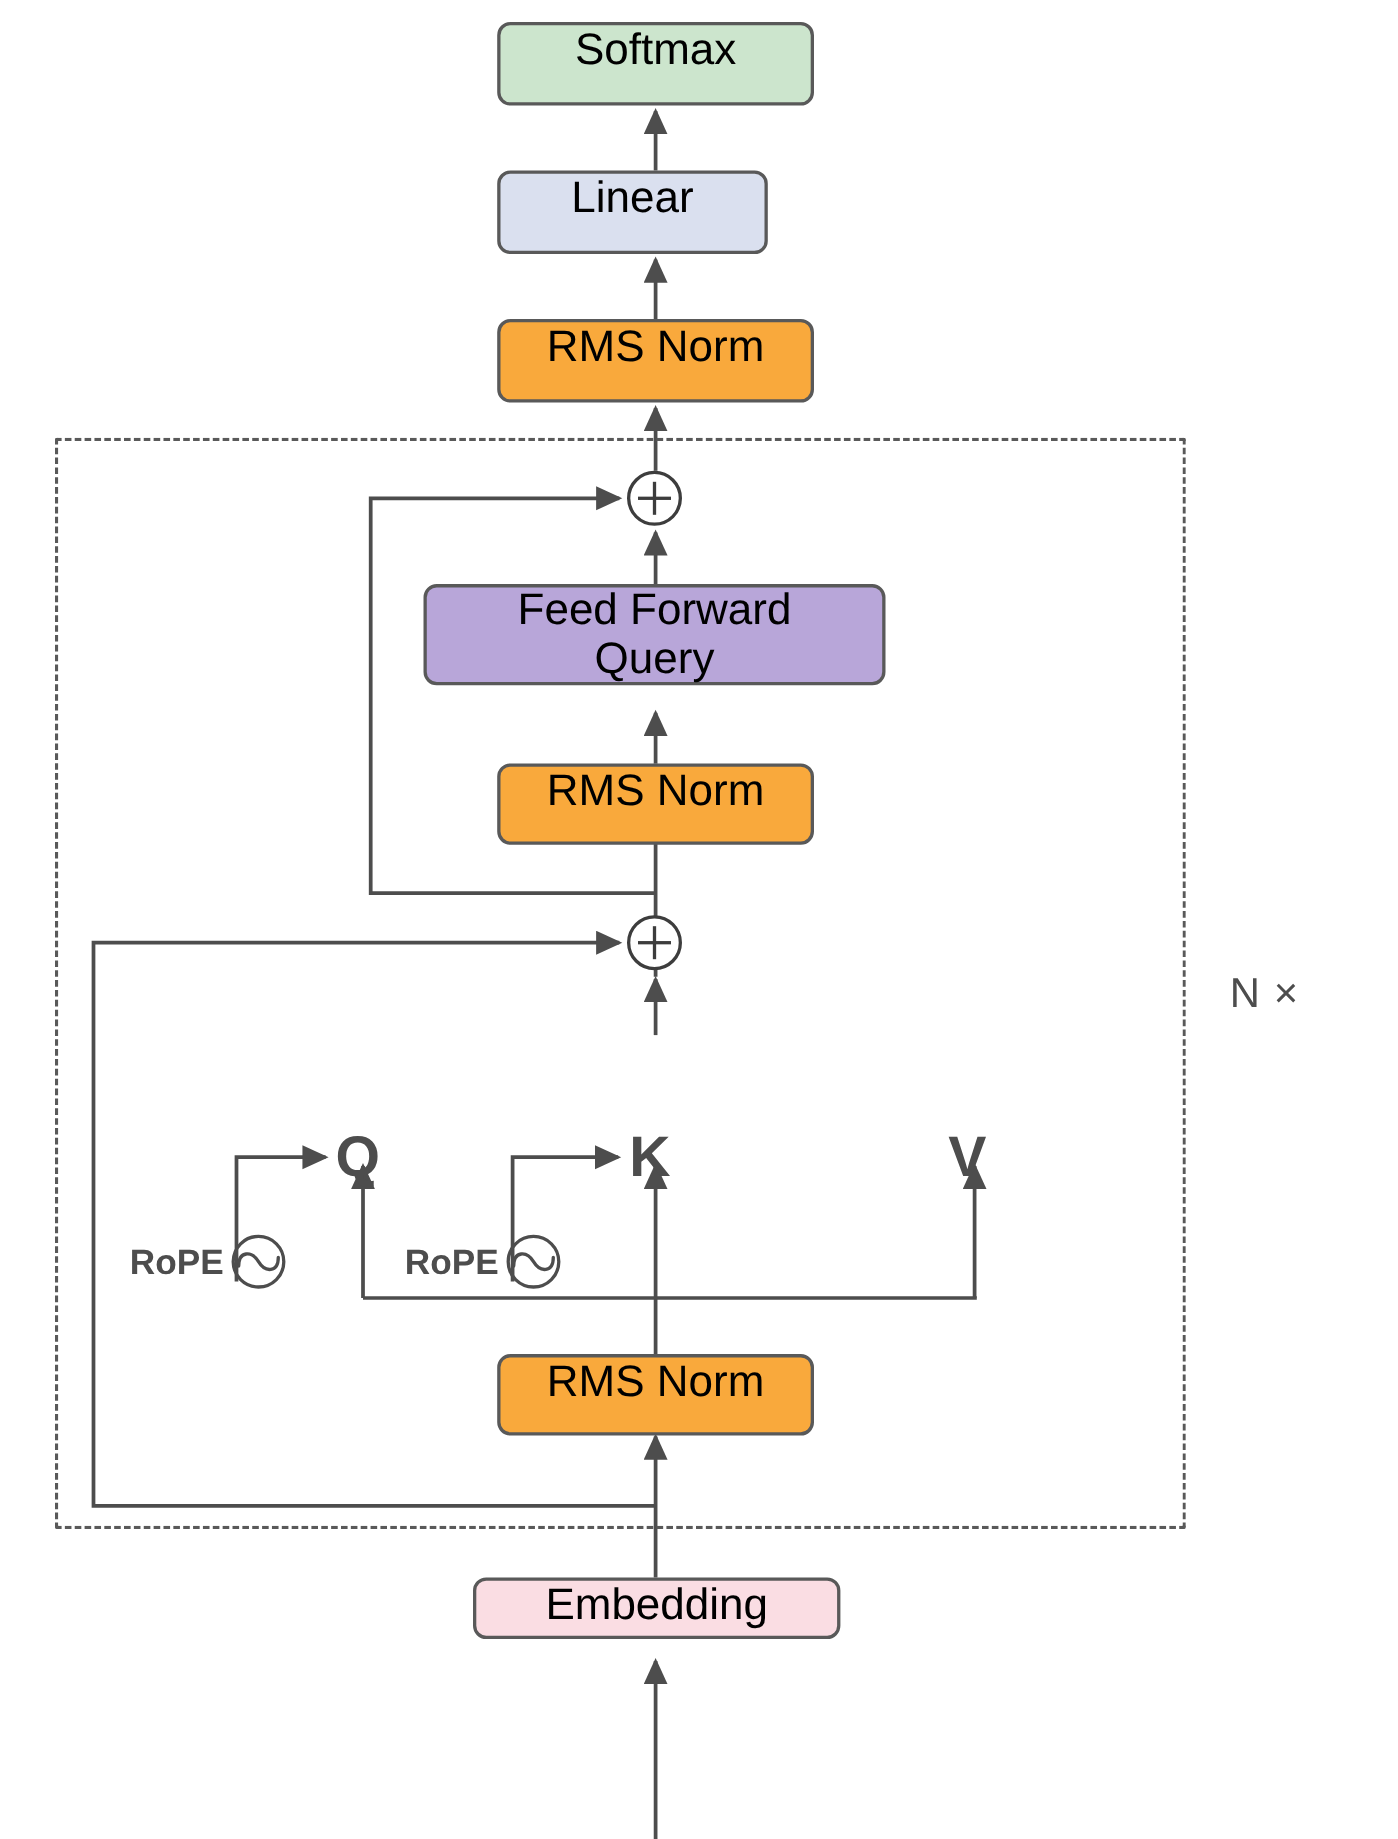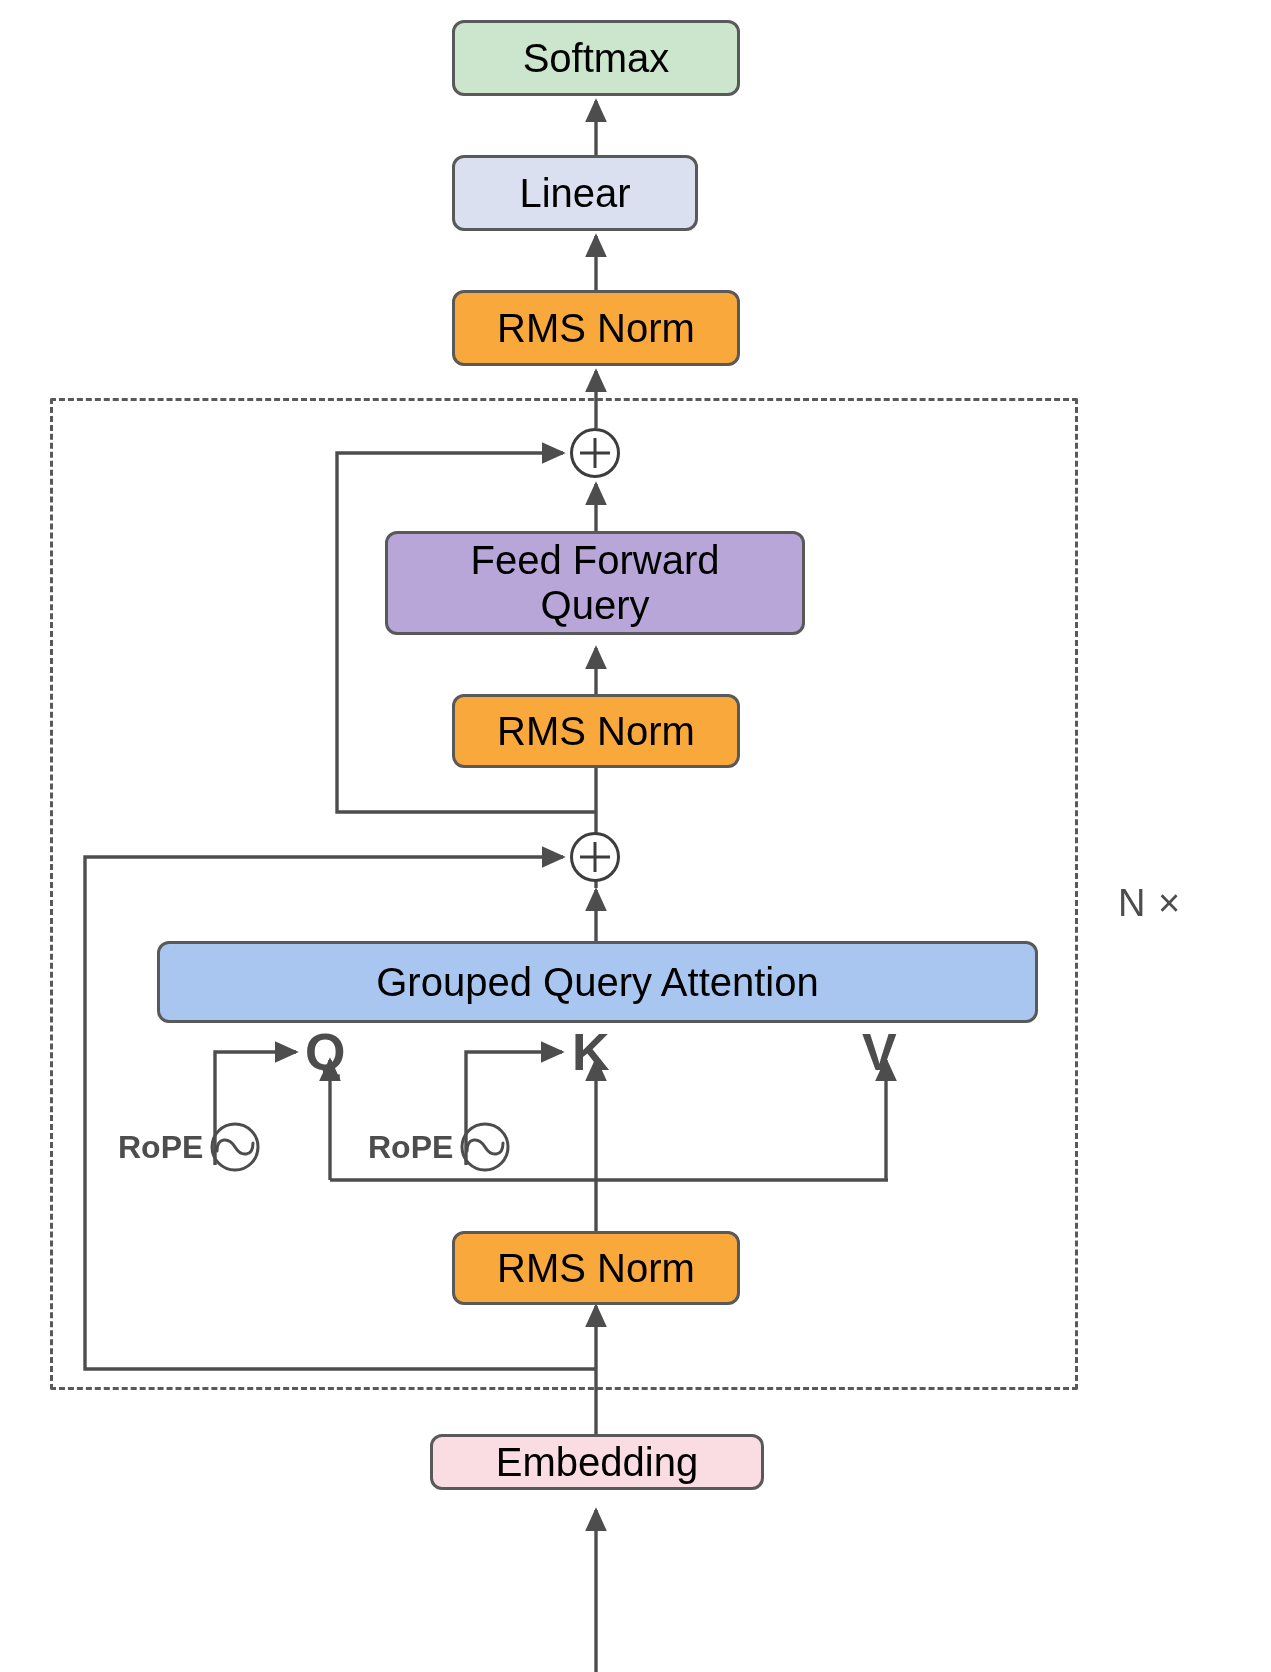--- a/index.html
+++ b/index.html
@@ -1,25 +1,25 @@
 <!DOCTYPE html>
 <html><head>
 <meta charset="utf-8">
 <style>
   html,body{margin:0;padding:0;background:#ffffff;}
   #root{position:relative;width:1271px;height:1672px;background:#ffffff;
         font-family:"Liberation Sans", sans-serif;overflow:hidden;}
   svg#wires{position:absolute;left:0;top:0;width:1271px;height:1672px;pointer-events:none;}
   .node{position:absolute;box-sizing:border-box;border:3px solid #595959;
-        border-radius:12px;display:flex;align-items:center;justify-content:center;
+        border-radius:12px;display:flex;justify-content:center;
         text-align:center;color:#000000;line-height:1.12;}
   .n-softmax{left:452px;top:20px;width:288px;height:76px;background:#cce5cd;font-size:40px;}
   .n-linear{left:452px;top:155px;width:246px;height:76px;background:#dae0ef;font-size:40px;}
   .n-rms-top{left:452px;top:290px;width:288px;height:76px;background:#f9a93c;font-size:40px;}
-  .n-ffn{left:385px;top:531px;width:420px;height:104px;background:#b8a6d9;font-size:40px;
+  .n-ffn{left:385px;top:531px;width:420px;height:92px;background:#b8a6d9;font-size:40px;
          flex-direction:column;}
   .n-rms-mid{left:452px;top:694px;width:288px;height:74px;background:#f9a93c;font-size:40px;}
   .n-gqa{left:157px;top:941px;width:881px;height:82px;background:#a9c6f0;font-size:40px;}
   .n-rms-bot{left:452px;top:1231px;width:288px;height:74px;background:#f9a93c;font-size:40px;}
   .n-embed{left:430px;top:1434px;width:334px;height:56px;background:#fadde3;font-size:40px;}
   .dashblock{position:absolute;left:50px;top:398px;width:1028px;height:992px;
              border:3px dashed #595959;border-radius:2px;box-sizing:border-box;background:transparent;}
   .qkv{position:absolute;font-size:52px;font-weight:bold;color:#4d4d4d;
        font-family:"Liberation Sans", sans-serif;line-height:1;}
   .q-lab{left:305px;top:1026px;}
@@ -103,23 +103,20 @@
 
   <div class="node n-ffn">
     <span>Feed Forward</span>
     <span>Query</span>
   </div>
 
   <div class="node n-rms-mid">
     <span>RMS Norm</span>
   </div>
 
-  <div class="node n-gqa">
-    <span>Grouped Query Attention</span>
-  </div>
 
   <div class="node n-rms-bot">
     <span>RMS Norm</span>
   </div>
 
   <div class="node n-embed">
     <span>Embedding</span>
   </div>
 
   <div class="plus plus-ffn"></div>

